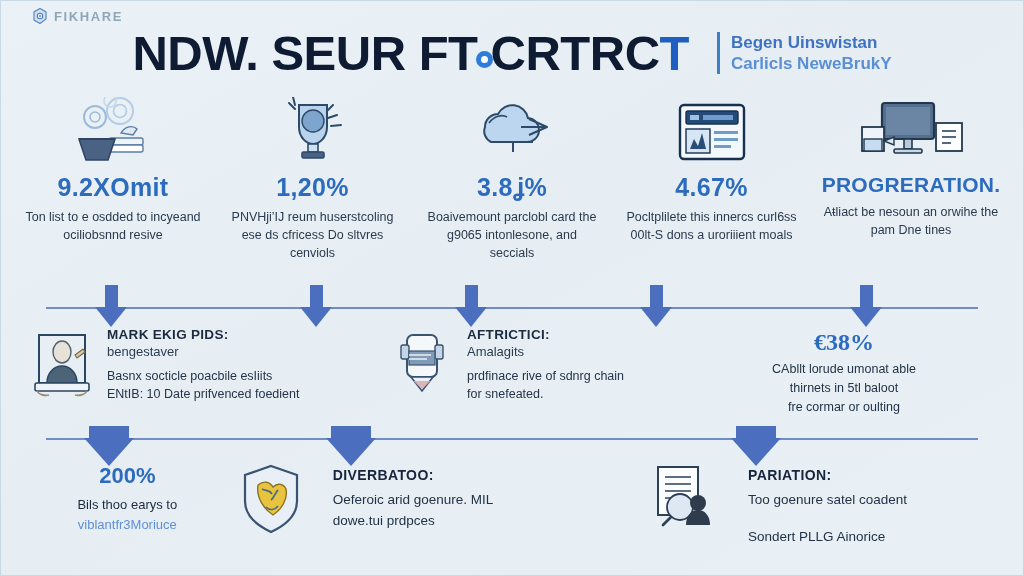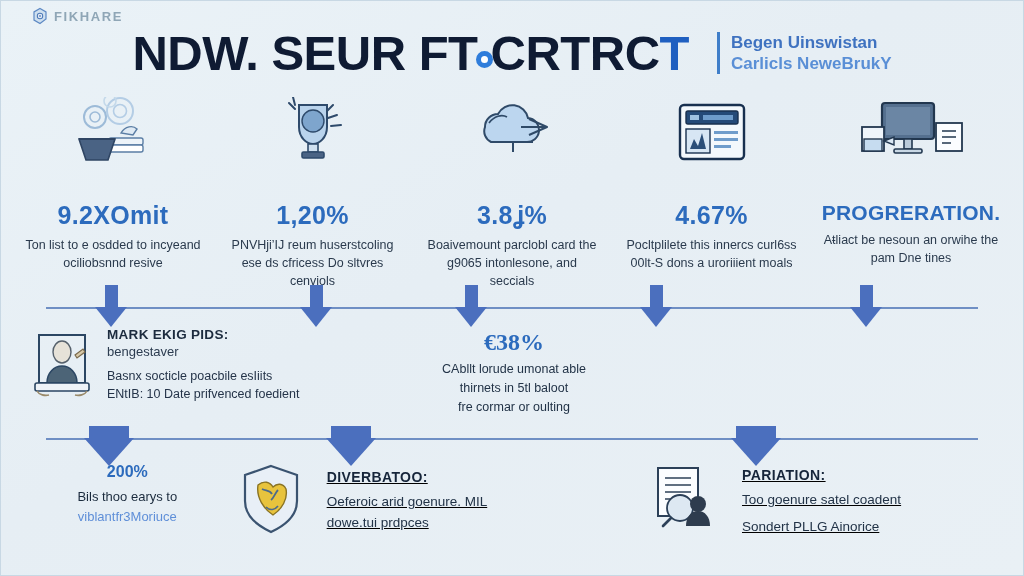--- a/index.html
+++ b/index.html
@@ -46,21 +46,21 @@
   .title-side div:nth-child(2){ color:#5a8fd6; }
 
   
   .stats-row {
     position:absolute; left:18px; right:18px; top:94px;
     display:flex; justify-content:space-between;
   }
   .stat { width:188px; text-align:center; }
   .stat .icon-box { height:78px; display:flex; align-items:center; justify-content:center; }
   .stat .value {
-    margin-top:28px; font-size:25px; font-weight:700; color:#2c6bbd;
+    margin-top:0; font-size:25px; font-weight:700; color:#2c6bbd;
     letter-spacing:.3px; filter:blur(.3px);
   }
   .stat .value.word { font-size:21px; letter-spacing:.2px; }
   .stat .desc {
     margin-top:6px; font-size:12.5px; line-height:1.45; color:#2a3a4d;
     filter:blur(.35px); padding:0 6px;
   }
 
   
   .divider { position:absolute; left:45px; right:45px; height:2px; background:#6f8fc4; }
@@ -88,24 +88,24 @@
   .mid-item .head-line { font-size:13.5px; font-weight:700; color:#1c2b3e; letter-spacing:.3px; }
   .mid-item .sub-line { font-size:13px; color:#2c3c50; line-height:1.5; }
   .mid-item .body-line { font-size:12.5px; color:#253449; line-height:1.5; margin-top:5px; }
   .mid-stat { text-align:center; filter:blur(.3px); }
   .mid-stat .value { font-size:24px; font-weight:700; color:#2c6bbd;font-family:Liberation Serif, serif; }
   .mid-stat .desc { font-size:12.5px; line-height:1.5; color:#223347; margin-top:4px; }
 
   
   .bot-row { position:absolute; left:20px; right:18px; top:462px; display:flex; align-items:flex-start; }
   .bot-stat { width:215px; text-align:center; filter:blur(.3px); }
-  .bot-stat .value { font-size:16px; font-weight:700; color:#2c6bbd; }
+  .bot-stat .value { font-size:22px; font-weight:700; color:#2c6bbd; }
   .bot-stat .desc { font-size:13px; color:#1b2b3d; line-height:1.5; margin-top:6px; }
   .bot-stat .desc .link { color:#5f8fd8; }
-  .bot-item { display:flex; gap:19px; align-items:center;text-decoration:underline; }
+  .bot-item { display:flex; gap:25px; align-items:flex-start; }
   .bot-item .icon-box { width:74px; flex:0 0 74px; display:flex; justify-content:center; }
   .bot-item .txt { filter:blur(.35px); padding-top:4px; }
   .bot-item .head-line { font-size:14px; font-weight:700; color:#16253a; letter-spacing:.4px; }
   .bot-item .body-line { font-size:13.5px; color:#223347; line-height:1.55; margin-top:7px; }
 
   svg { display:block; }
   .blurred { filter:blur(.4px); }
 </style>
 </head>
 <body>
@@ -258,20 +258,39 @@
         </svg>
       </div>
       <div class="txt">
         <div class="head-line">MARK EKIG PIDS:</div>
         <div class="sub-line">bengestaver</div>
         <div class="body-line">Basnx socticle poacbile esIiits</div>
         <div class="body-line" style="margin-top:0">ENtIB: 10 Date prifvenced foedient</div>
       </div>
     </div>
 
+    <div class="mid-item" style="width:330px">
+      <div class="icon-box blurred">
+        <svg width="62" height="70" viewBox="0 0 62 70">
+          <rect x="16" y="4" width="30" height="42" rx="6" fill="#f4f8fb" stroke="#3a5370" stroke-width="2"></rect>
+          <rect x="10" y="14" width="8" height="14" rx="2" fill="#c3d5e6" stroke="#3a5370" stroke-width="1.4"></rect>
+          <rect x="44" y="14" width="8" height="14" rx="2" fill="#c3d5e6" stroke="#3a5370" stroke-width="1.4"></rect>
+          <rect x="18" y="20" width="26" height="14" fill="#7f9bb7" stroke="#3a5370" stroke-width="1.2"></rect>
+          <path d="M18 24h22M18 28h18" stroke="#eaf1f7" stroke-width="1.6"></path>
+          <path d="M20 46h22l-11 14z" fill="#eaf1f8" stroke="#3a5370" stroke-width="1.6"></path>
+          <path d="M22 50h18l-9 8z" fill="#d7a8a8" opacity=".8"></path>
+        </svg>
+      </div>
+      <div class="txt">
+        <div class="head-line">AFTRICTICI:</div>
+        <div class="sub-line">Amalagits</div>
+        <div class="body-line">prdfinace rive of sdnrg chain</div>
+        <div class="body-line" style="margin-top:0">for snefeated.</div>
+      </div>
+    </div>
 
     <div class="mid-stat" style="width:250px;padding-top:2px">
       <div class="value">€38%</div>
       <div class="desc">CAbllt lorude umonat able</div>
       <div class="desc" style="margin-top:0">thirnets in 5tl baloot</div>
       <div class="desc" style="margin-top:0">fre cormar or oulting</div>
     </div>
   </div>
 
   <div class="divider d2">
@@ -322,18 +341,18 @@
           <path d="M15 14h26M15 21h26M15 28h26M15 35h18" stroke="#2c4058" stroke-width="1.6"></path>
           <circle cx="30" cy="44" r="13" fill="#dde8f2" stroke="#2c4058" stroke-width="1.8"></circle>
           <path d="M21 54l-8 8" stroke="#2c4058" stroke-width="2.6" stroke-linecap="round"></path>
           <circle cx="48" cy="40" r="8" fill="#2e3c4e"></circle>
           <path d="M36 62c0-9 5-15 12-15s12 6 12 15z" fill="#2e3c4e"></path>
         </svg>
       </div>
       <div class="txt">
         <div class="head-line">PARIATION:</div>
         <div class="body-line">Too goenure satel coadent</div>
-        <div class="body-line" style="margin-top:6px">Sondert PLLG Ainorice</div>
+        <div class="body-line" style="margin-top:16px">Sondert PLLG Ainorice</div>
       </div>
     </div>
   </div>
 
 </div>
 
 </body></html>

